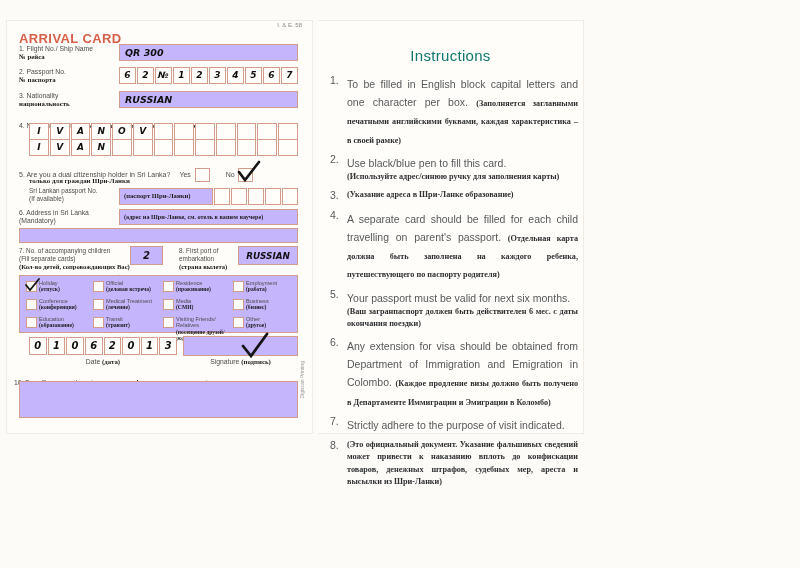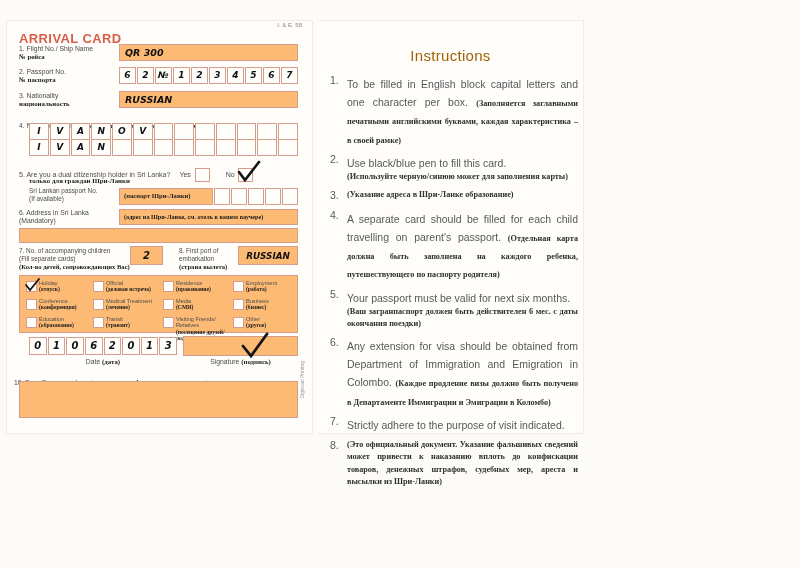--- a/index.html
+++ b/index.html
@@ -8,42 +8,42 @@
   .page{position:absolute;background:#fefdfa;border:1px solid #f0ebe4;box-sizing:border-box;}
   .page-card{left:6px;top:20px;width:307px;height:414px;}
   .page-instr{left:318px;top:20px;width:266px;height:414px;border-left:none;}
   .abs{position:absolute;box-sizing:border-box;}
 
   
   .card-title{left:12px;top:10px;font-size:13px;font-weight:bold;letter-spacing:.4px;color:#d85f47;}
   .card-code{left:225px;top:1px;width:70px;font-size:6px;color:#8a8a8a;text-align:right;}
   .lbl-en{font-size:6.8px;color:#4c4c4c;line-height:1.25;}
   .lbl-ru{font-family:"Liberation Serif",serif;font-weight:bold;font-size:6.8px;color:#1c1c1c;line-height:1.25;}
-  .box{border:1px solid #d49c8b;background:#fdba74;}
+  .box{border:1px solid #d49c8b;background:#c4b5fd;}
   .hand{font-family:"DejaVu Sans",sans-serif;font-style:italic;font-weight:bold;color:#101010;}
   .vbox{padding-left:5px;font-size:9.5px;line-height:15px;}
   .cellrow{display:flex;gap:1px;}
   .cell{flex:1;border:1px solid #d49c8b;background:#fffefb;text-align:center;
         font-size:9px;line-height:14px;overflow:hidden;}
   .qline{display:flex;align-items:center;}
   .sqbox{display:inline-block;width:13px;height:12px;border:1px solid #d49c8b;background:#fffefb;}
   .chk-svg{position:absolute;pointer-events:none;}
   .purpose-grid{display:grid;grid-template-columns:67px 70px 70px 64px;grid-auto-rows:18px;
                 padding:4px 0 0 6px;}
   .opt{position:relative;display:flex;gap:2px;align-items:flex-start;}
   .opt .cb{width:9px;height:9px;border:1px solid #d49c8b;background:#fffefb;flex:none;margin-top:1px;position:relative;}
   .opt .optchk{display:none;position:absolute;left:-3px;top:-5px;}
   .opt.checked .optchk{display:block;}
   .opt-en{display:block;font-size:5.6px;color:#4c4c4c;line-height:1.15;}
   .opt-ru{display:block;font-family:"Liberation Serif",serif;font-weight:bold;font-size:5.6px;color:#1c1c1c;line-height:1.15;}
   .under-lbl{font-size:6.8px;color:#4c4c4c;text-align:center;}
   .printer{left:292px;top:340px;font-size:5px;color:#9a9a9a;writing-mode:vertical-rl;transform:rotate(180deg);}
 
   
-  .instr-title{left:0;top:26px;width:100%;text-align:center;font-size:15px;color:#a16207;letter-spacing:.3px;}
+  .instr-title{left:0;top:26px;width:100%;text-align:center;font-size:15px;color:#0f766e;letter-spacing:.3px;}
   .instr-list{left:12px;top:53px;width:248px;}
   .instr-item{display:flex;margin-bottom:6px;}
   .instr-num{width:17px;flex:none;font-size:10.5px;color:#57585a;line-height:1.3;}
   .instr-text{flex:1;text-align:justify;}
   .instr-en{font-size:10.5px;color:#57585a;line-height:1.3;}
   .instr-ru{font-family:"Liberation Serif",serif;font-weight:bold;font-size:8.2px;color:#2e2f31;line-height:1.5;}
   .ru-block{display:block;}
 </style>
 </head>
 <body>
@@ -340,21 +340,21 @@
           <span class="instr-text">
             <span class="instr-en">To be filled in English block capital letters and one character per box. </span>
             <span class="instr-ru">(Заполняется заглавными печатными английскими буквами, каждая характеристика – в своей рамке)</span>
           </span>
         </div>
 
         <div class="instr-item">
           <span class="instr-num">2.</span>
           <span class="instr-text">
             <span class="instr-en">Use black/blue pen to fill this card.</span>
-            <span class="instr-ru ru-block">(Используйте черную/синюю может для заполнения карты)</span>
+            <span class="instr-ru ru-block">(Используйте адрес/синюю ручку для заполнения карты)</span>
           </span>
         </div>
 
         <div class="instr-item">
           <span class="instr-num">3.</span>
           <span class="instr-text">
             <span class="instr-ru ru-block">(Указание адреса в Шри-Ланке образование)</span>
           </span>
         </div>
 

